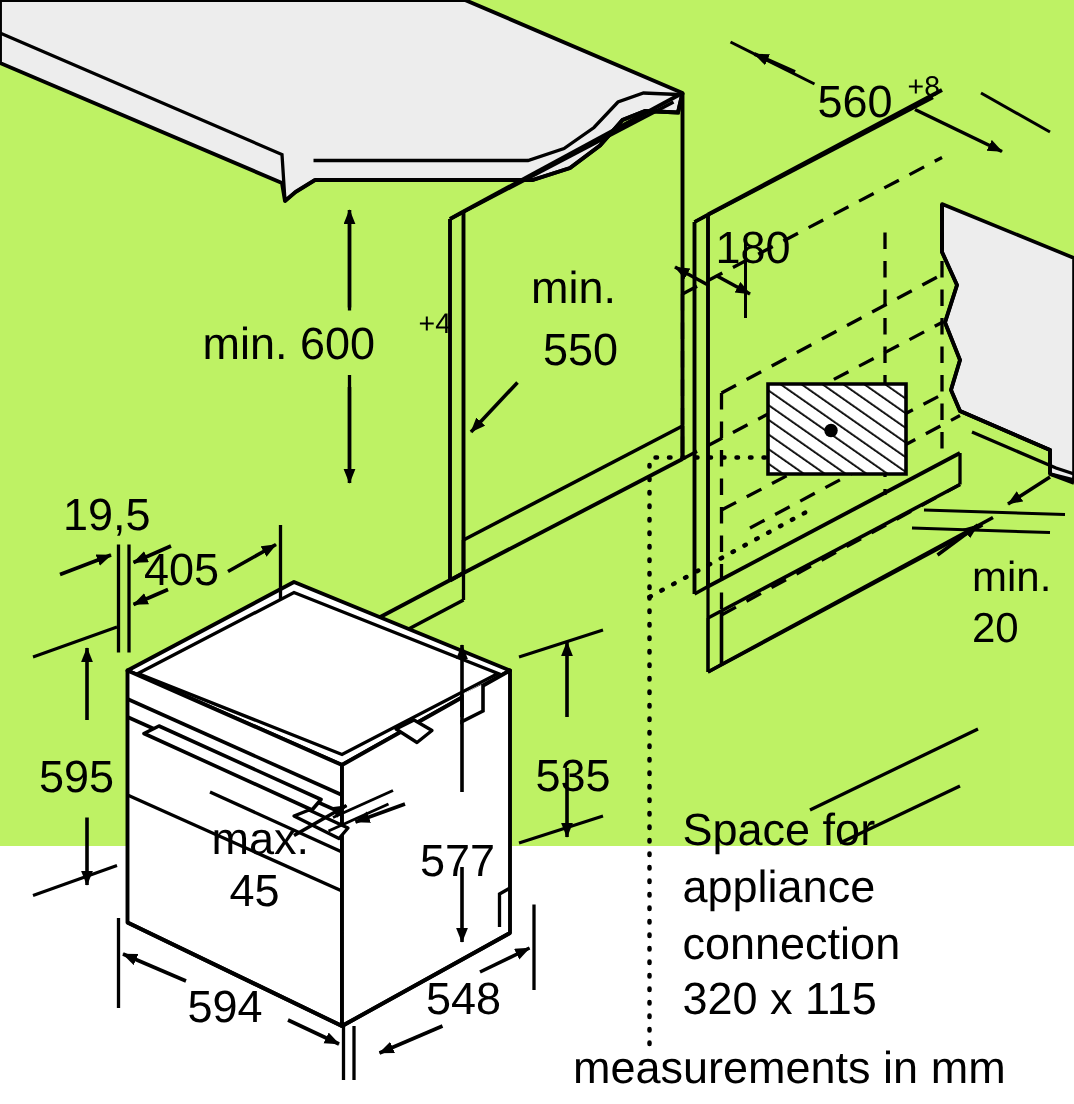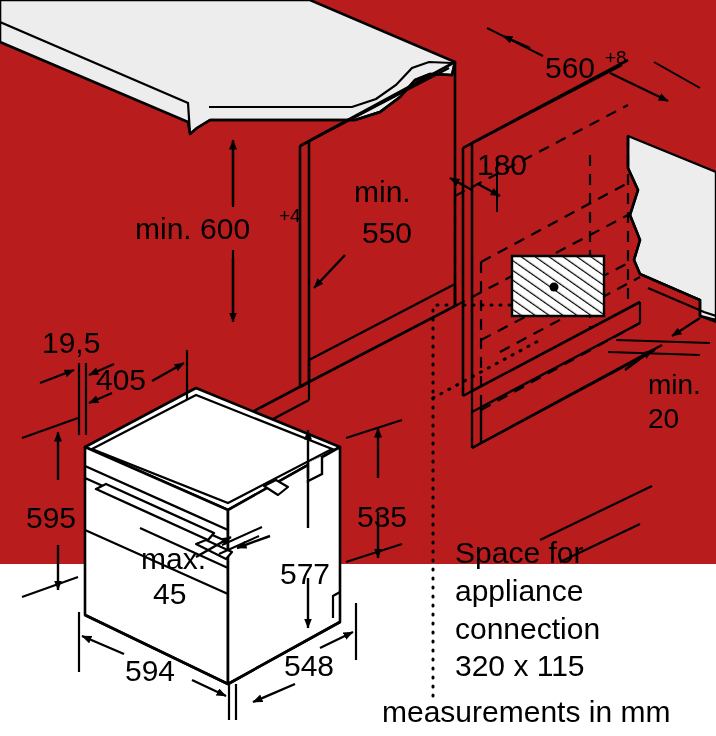--- a/index.html
+++ b/index.html
@@ -1,18 +1,18 @@
 <!DOCTYPE html>
 <html><head>
 <meta charset="utf-8">
 <style>
   html,body{margin:0;padding:0;background:#ffffff;}
   body{width:716px;height:736px;overflow:hidden;
        font-family:"Liberation Sans","DejaVu Sans",sans-serif;}
-  #stage{position:relative;width:716px;height:564px;background:#b91c1c;}
+  #stage{position:relative;width:716px;height:564px;background:#bef264;}
   svg{display:block;}
   .lbl{font-family:"Liberation Sans","DejaVu Sans",sans-serif;fill:#000;}
 </style>
 </head>
 <body>
 
 <div id="stage">
 <svg width="716" height="736" viewBox="0 0 716 736">
 
   <defs>

